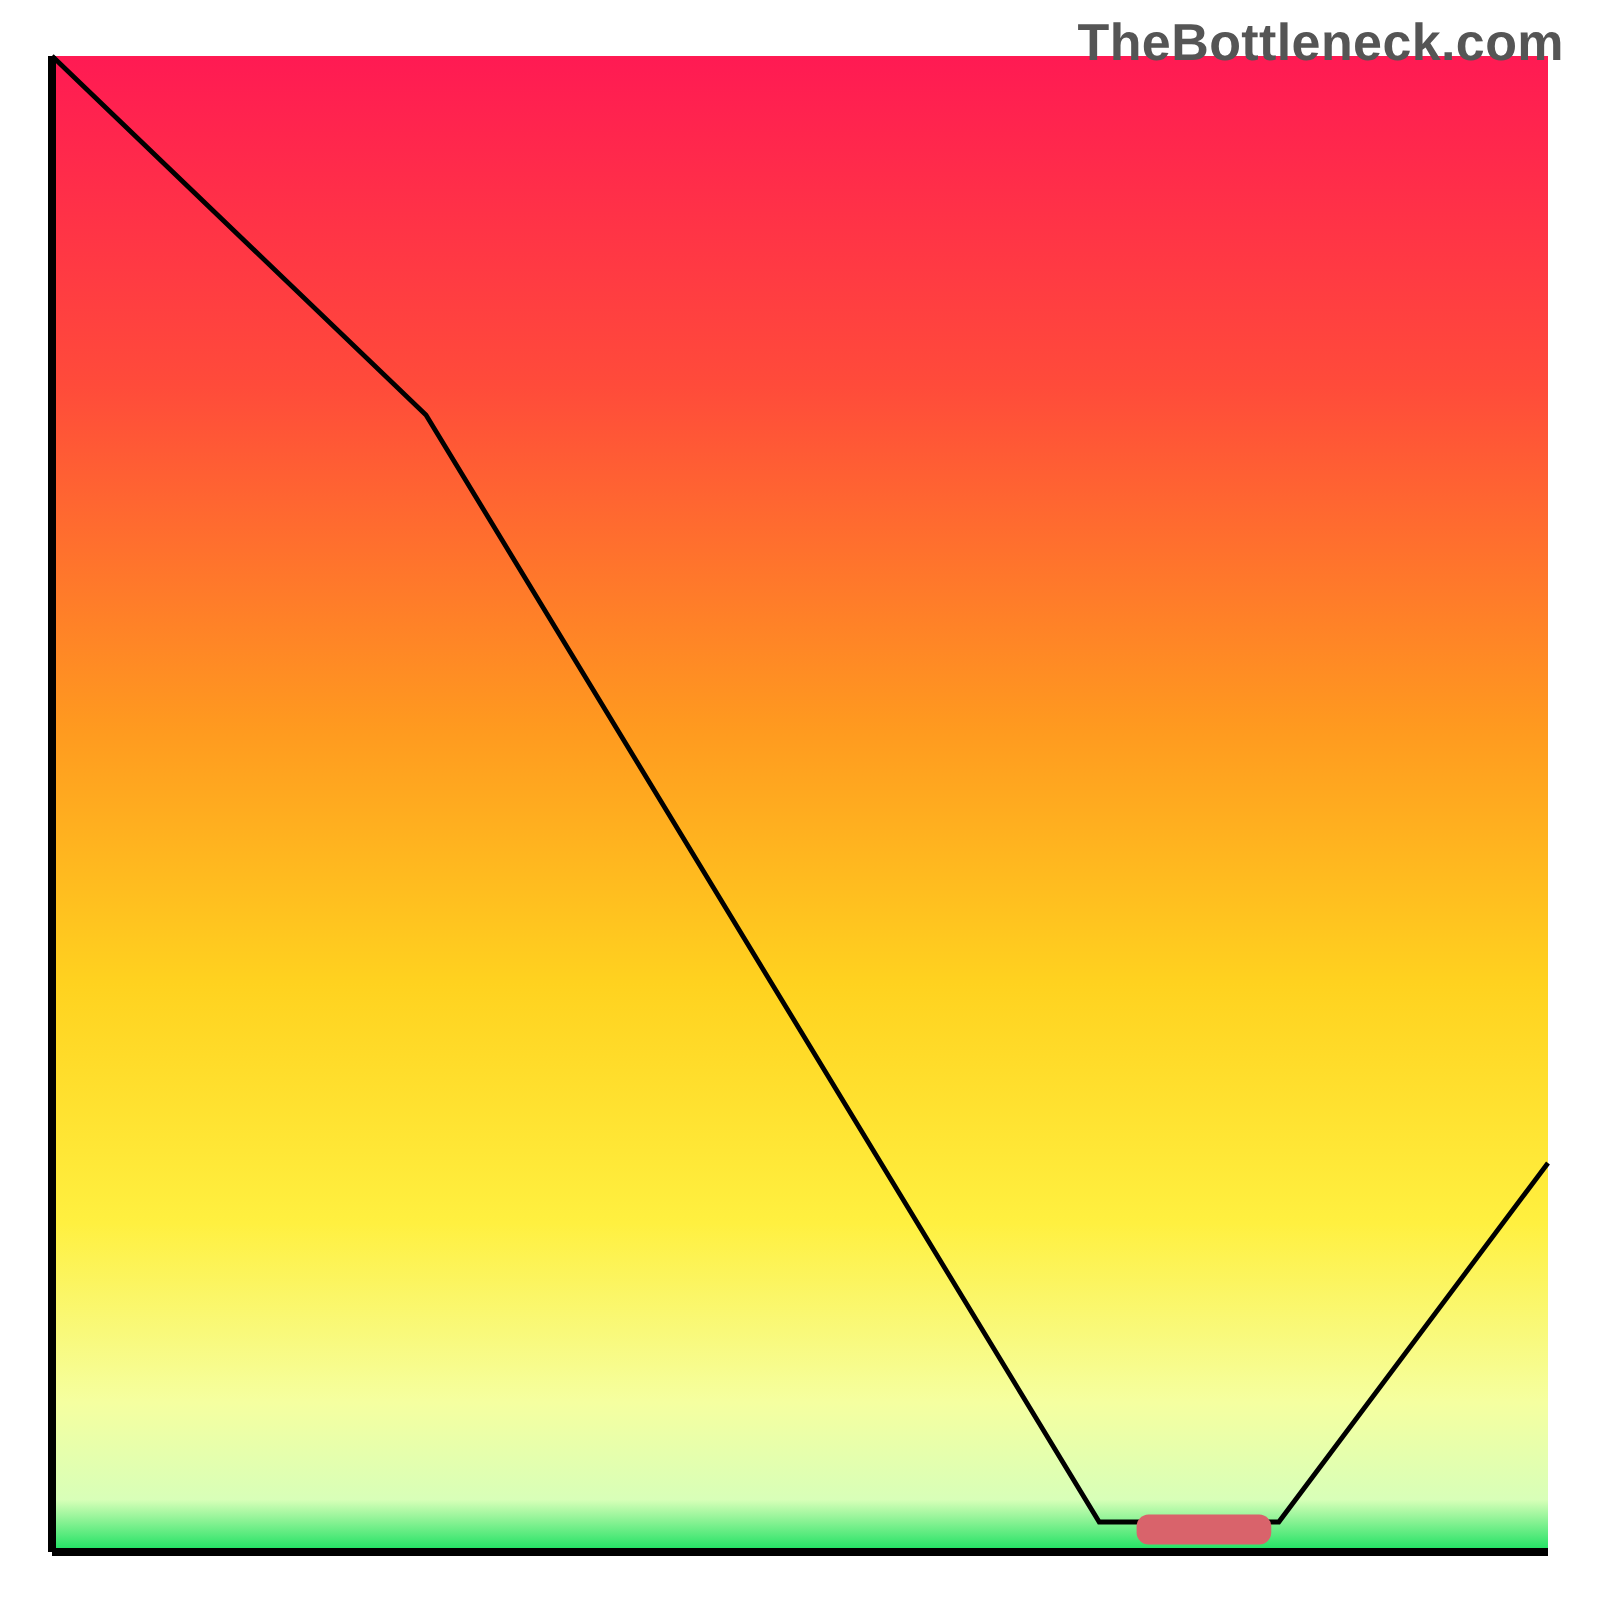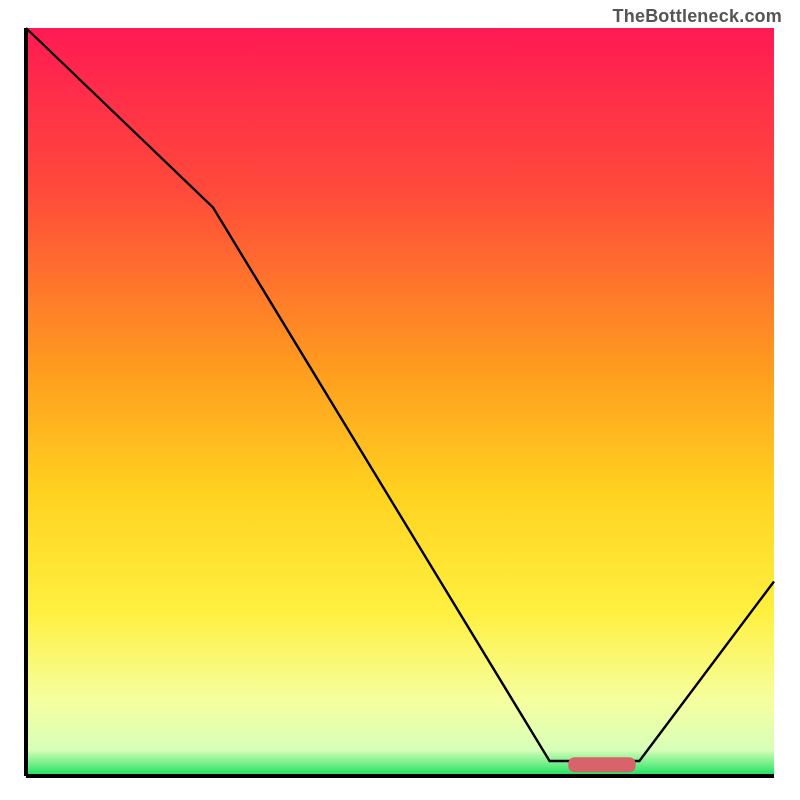--- a/index.html
+++ b/index.html
@@ -13,21 +13,21 @@
   }
   .chart-container {
     position: relative;
     width: 800px;
     height: 800px;
   }
   .watermark {
     position: absolute;
     top: 6px;
     right: 18px;
-    font-size: 18px;
+    font-size: 26px;
     font-weight: 600;
     color: #555555;
     letter-spacing: 0.2px;
     z-index: 10;
   }
   svg {
     display: block;
   }
 </style>
 </head>

